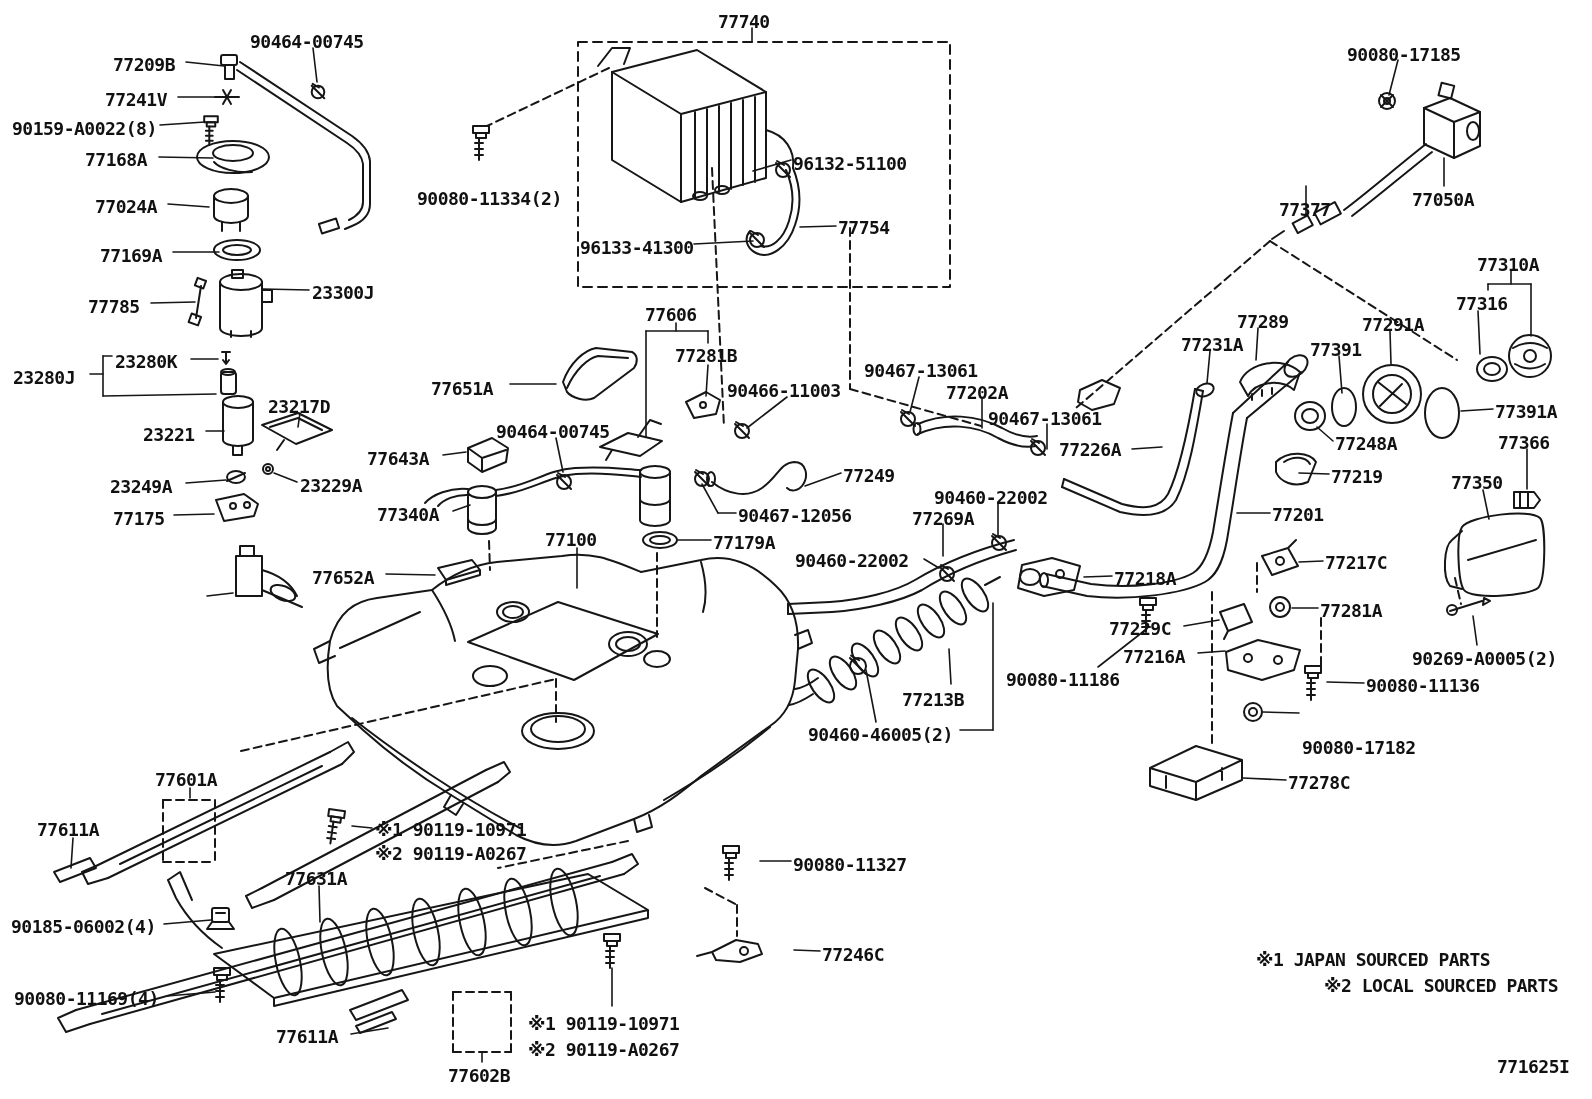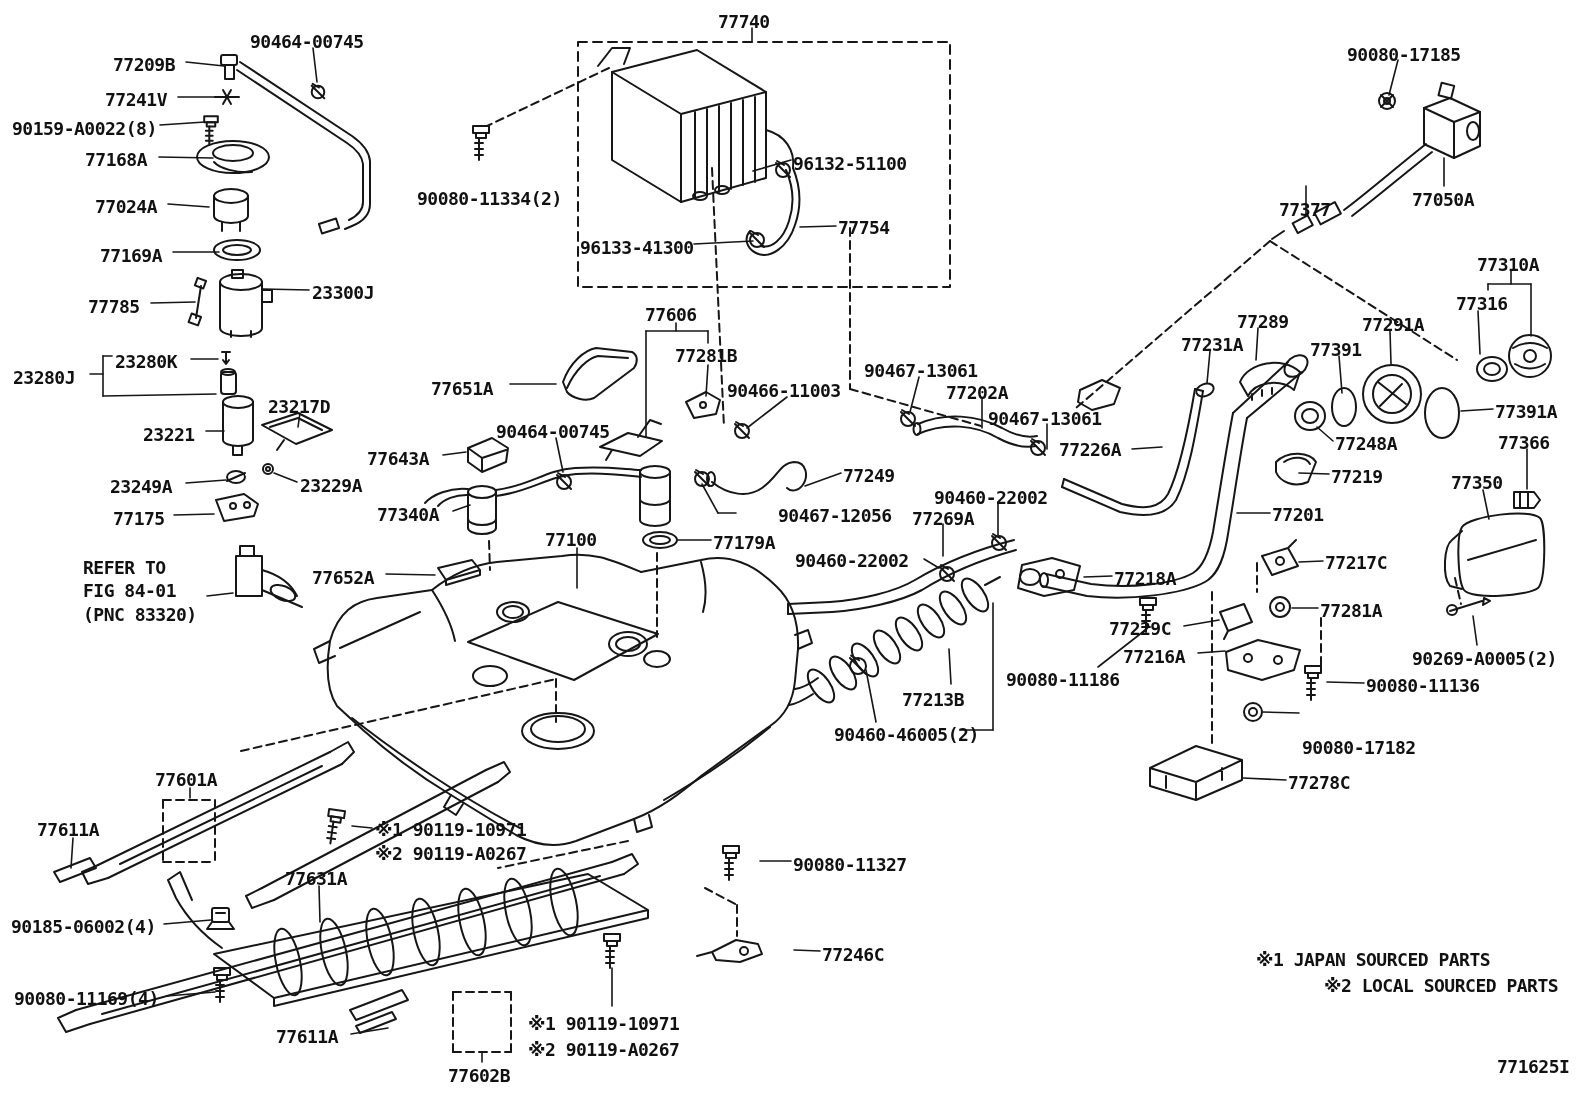--- a/index.html
+++ b/index.html
@@ -383,39 +383,36 @@
       <div class="lbl" style="left: 100px; top: 244px;">77169A</div>
       <div class="lbl" style="left: 88px; top: 295px;">77785</div>
       <div class="lbl" style="left: 312px; top: 281px;">23300J</div>
       <div class="lbl" style="left: 115px; top: 350px;">23280K</div>
       <div class="lbl" style="left: 13px; top: 366px;">23280J</div>
       <div class="lbl" style="left: 268px; top: 395px;">23217D</div>
       <div class="lbl" style="left: 143px; top: 423px;">23221</div>
       <div class="lbl" style="left: 110px; top: 475px;">23249A</div>
       <div class="lbl" style="left: 300px; top: 474px;">23229A</div>
       <div class="lbl" style="left: 113px; top: 507px;">77175</div>
-      <div class="lbl" style="left: 83px; top: 556px;">REFER TO
-FIG 84-01
-(PNC 83320)</div>
       <div class="lbl" style="left: 312px; top: 566px;">77652A</div>
       <div class="lbl" style="left: 718px; top: 10px;">77740</div>
       <div class="lbl" style="left: 417px; top: 187px;">90080-11334(2)</div>
       <div class="lbl" style="left: 793px; top: 152px;">96132-51100</div>
       <div class="lbl" style="left: 838px; top: 216px;">77754</div>
       <div class="lbl" style="left: 580px; top: 236px;">96133-41300</div>
       <div class="lbl" style="left: 645px; top: 303px;">77606</div>
       <div class="lbl" style="left: 675px; top: 344px;">77281B</div>
       <div class="lbl" style="left: 431px; top: 377px;">77651A</div>
       <div class="lbl" style="left: 727px; top: 379px;">90466-11003</div>
       <div class="lbl" style="left: 496px; top: 420px;">90464-00745</div>
       <div class="lbl" style="left: 367px; top: 447px;">77643A</div>
       <div class="lbl" style="left: 377px; top: 503px;">77340A</div>
       <div class="lbl" style="left: 545px; top: 528px;">77100</div>
       <div class="lbl" style="left: 843px; top: 464px;">77249</div>
-      <div class="lbl" style="left: 738px; top: 504px; margin-left: 40px;">90467-12056</div>
+      <div class="lbl" style="left: 738px; top: 504px;">90467-12056</div>
       <div class="lbl" style="left: 713px; top: 531px;">77179A</div>
       <div class="lbl" style="left: 864px; top: 359px;">90467-13061</div>
       <div class="lbl" style="left: 946px; top: 381px;">77202A</div>
       <div class="lbl" style="left: 988px; top: 407px;">90467-13061</div>
       <div class="lbl" style="left: 1059px; top: 438px;">77226A</div>
       <div class="lbl" style="left: 934px; top: 486px;">90460-22002</div>
       <div class="lbl" style="left: 912px; top: 507px;">77269A</div>
       <div class="lbl" style="left: 795px; top: 549px;">90460-22002</div>
       <div class="lbl" style="left: 1181px; top: 333px;">77231A</div>
       <div class="lbl" style="left: 1237px; top: 310px;">77289</div>
@@ -435,21 +432,21 @@
       <div class="lbl" style="left: 1325px; top: 551px;">77217C</div>
       <div class="lbl" style="left: 1114px; top: 567px;">77218A</div>
       <div class="lbl" style="left: 1109px; top: 617px;">77229C</div>
       <div class="lbl" style="left: 1320px; top: 599px;">77281A</div>
       <div class="lbl" style="left: 1123px; top: 645px;">77216A</div>
       <div class="lbl" style="left: 1412px; top: 647px;">90269-A0005(2)</div>
       <div class="lbl" style="left: 1366px; top: 674px;">90080-11136</div>
       <div class="lbl" style="left: 1006px; top: 668px;">90080-11186</div>
       <div class="lbl" style="left: 1302px; top: 704px; margin-top: 32px;">90080-17182</div>
       <div class="lbl" style="left: 902px; top: 688px;">77213B</div>
-      <div class="lbl" style="left: 808px; top: 723px; margin-left: 26px;">90460-46005(2)</div>
+      <div class="lbl" style="left: 808px; top: 723px;">90460-46005(2)</div>
       <div class="lbl" style="left: 1288px; top: 771px;">77278C</div>
       <div class="lbl" style="left: 155px; top: 768px;">77601A</div>
       <div class="lbl" style="left: 37px; top: 818px;">77611A</div>
       <div class="lbl" style="left: 375px; top: 818px;">※1 90119-10971</div>
       <div class="lbl" style="left: 375px; top: 842px;">※2 90119-A0267</div>
       <div class="lbl" style="left: 285px; top: 867px;">77631A</div>
       <div class="lbl" style="left: 11px; top: 915px;">90185-06002(4)</div>
       <div class="lbl" style="left: 14px; top: 987px;">90080-11169(4)</div>
       <div class="lbl" style="left: 276px; top: 1025px;">77611A</div>
       <div class="lbl" style="left: 528px; top: 1012px;">※1 90119-10971</div>

